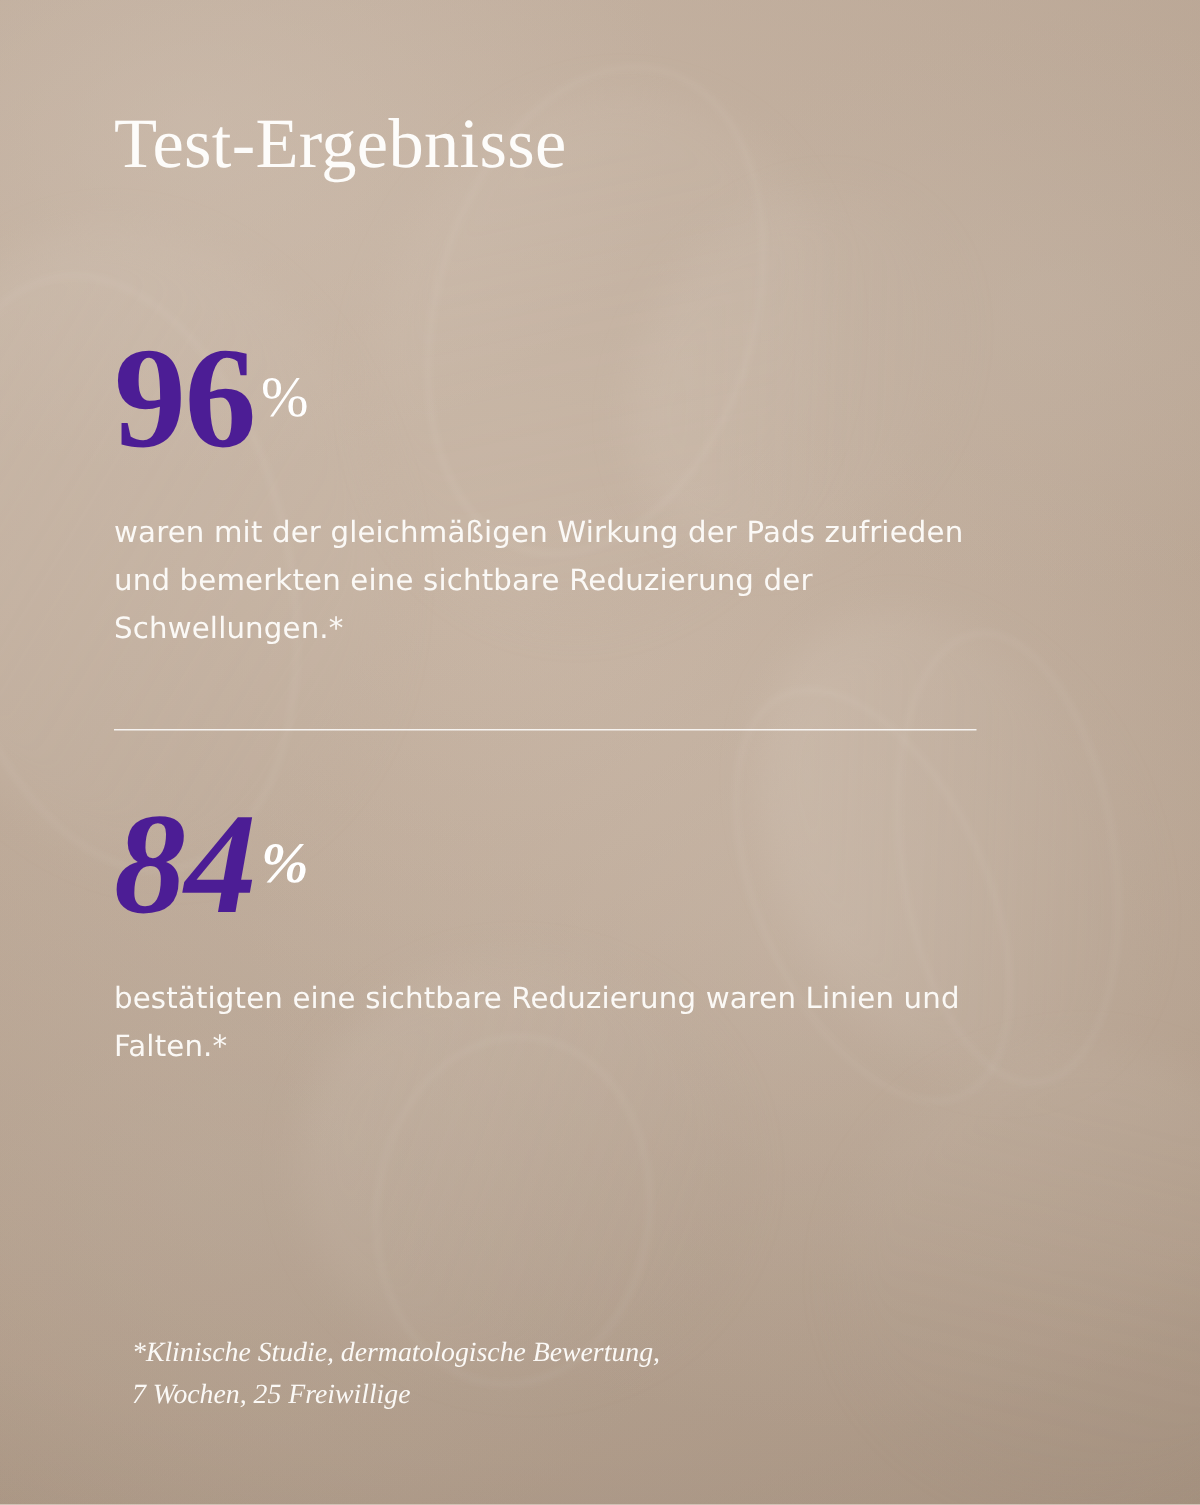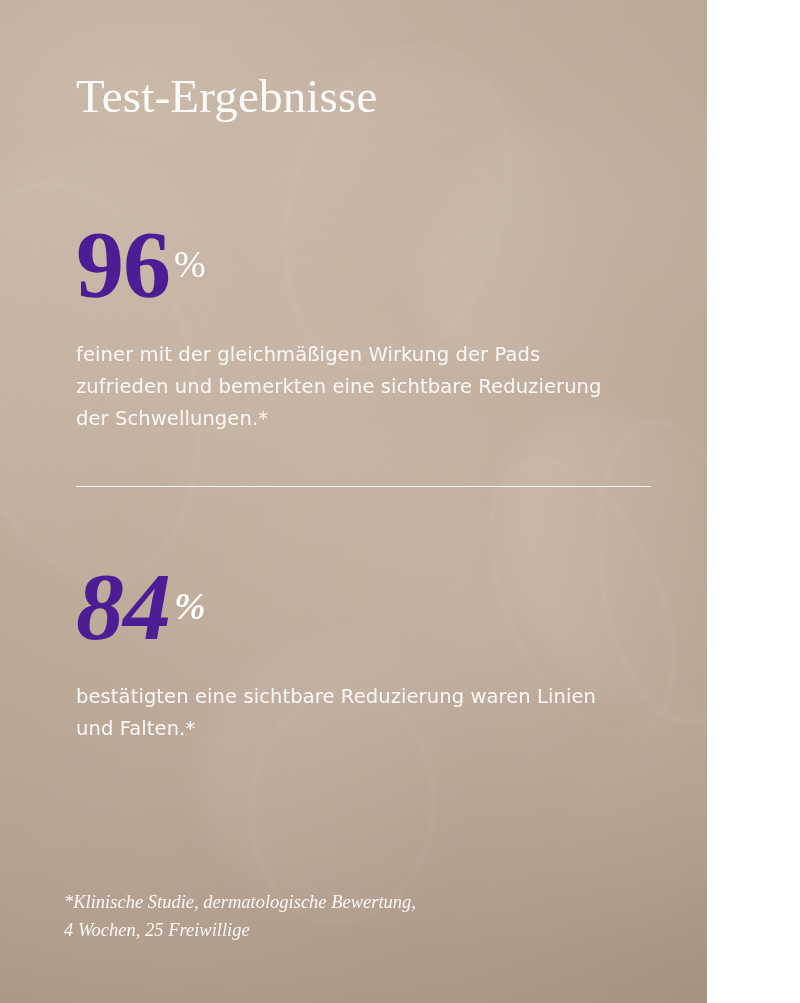--- a/index.html
+++ b/index.html
@@ -8,21 +8,21 @@
   }
   body {
     width: 800px;
     height: 1003px;
     overflow: hidden;
     font-family: "Liberation Sans", sans-serif;
   }
 
   .poster {
     position: relative;
-    width: 707px;
+    width: 800px;
     height: 1003px;
     background: #c0ab99;
     overflow: hidden;
   }
 
   
   .bg-layer {
     position: absolute;
     inset: 0;
     background:
@@ -109,21 +109,21 @@
     font-family: "Liberation Serif", serif;
     font-size: 47px;
     line-height: 1.05;
     letter-spacing: 0.2px;
     margin: 12px 0 0 0;
     font-weight: 400;
     color: #fdfcfa;
   }
 
   .stat-block { margin-top: 96px; }
-  .stat-block.second { margin-top: 72px; }
+  .stat-block.second { margin-top: 41px; }
 
   .stat-number {
     font-family: "Liberation Serif", serif;
     font-weight: 700;
     font-size: 96px;
     line-height: 1;
     display: inline-block;
     color: #4c1d95;
     letter-spacing: -1px;
   }
@@ -154,21 +154,21 @@
 
   .divider {
     margin: 52px 0 0 0;
     height: 1px;
     width: 575px;
     background: rgba(255,255,255,0.85);
   }
 
   .footnote {
     position: absolute;
-    left: 64px;
+    left: 88px;
     bottom: 58px;
     font-family: "Liberation Serif", serif;
     font-style: italic;
     font-size: 18.5px;
     line-height: 1.55;
     color: #fbf9f6;
   }
 </style>
 </head>
 <body>
@@ -190,32 +190,32 @@
   <div class="vignette"></div>
 
   <div class="content">
 
     <h1 class="headline">Test-Ergebnisse</h1>
 
     <div class="stat-block first">
       <div>
         <span class="stat-number">96</span><span class="stat-unit">%</span>
       </div>
-      <p class="stat-text">feiner mit der gleichmäßigen Wirkung der Pads zufrieden und bemerkten eine sichtbare Reduzierung der Schwellungen.*</p>
+      <p class="stat-text">waren mit der gleichmäßigen Wirkung der Pads zufrieden und bemerkten eine sichtbare Reduzierung der Schwellungen.*</p>
     </div>
 
     <div class="divider"></div>
 
     <div class="stat-block second">
       <div>
         <span class="stat-number italic">84</span><span class="stat-unit italic">%</span>
       </div>
       <p class="stat-text">bestätigten eine sichtbare Reduzierung waren Linien und Falten.*</p>
     </div>
 
   </div>
 
   <div class="footnote">
     <div>*Klinische Studie, dermatologische Bewertung,</div>
-    <div>4 Wochen, 25 Freiwillige</div>
+    <div>7 Wochen, 25 Freiwillige</div>
   </div>
 
 </div>
 
 </body></html>

